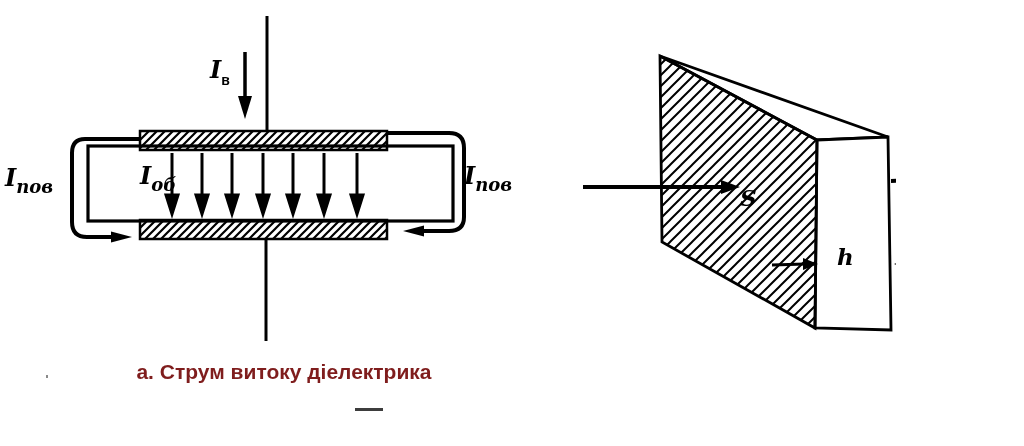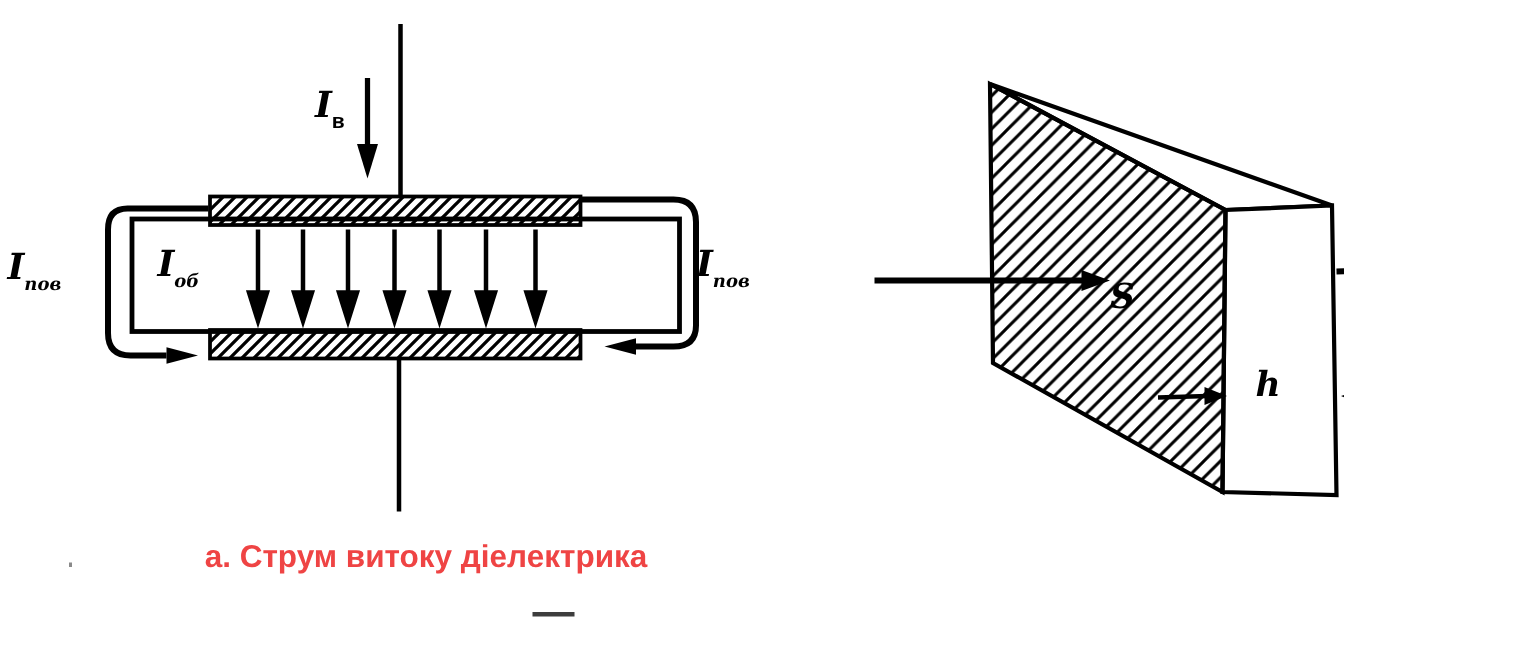--- a/index.html
+++ b/index.html
@@ -10,30 +10,30 @@
   }
   .fig { position:absolute; margin:0; top:0; }
   .fig svg { display:block; }
   .lbl {
     position:absolute; color:#000;
     font-family:"DejaVu Serif", serif;
     font-style:italic; font-weight:700;
     line-height:1; white-space:nowrap;
   }
   .lbl .base { font-size:24px; }
-  .lbl sub { font-size:12px; vertical-align:-7px; }
+  .lbl sub { font-size:18px; vertical-align:-7px; }
   .lbl.sub-sans sub {
     font-family:"Liberation Sans", sans-serif;
     font-style:normal; font-weight:700; font-size:14px;
   }
   .lbl-letter { font-size:23px; }
   .caption {
     position:absolute; top:359px; width:400px;
     font-family:"Liberation Sans", sans-serif;
-    font-weight:700; font-size:21px; color:#ef4444;
+    font-weight:700; font-size:21px; color:#7f1d1d;
     text-align:center; line-height:1.25;
   }
   .dash-mark { position:absolute; left:355px; top:408px; width:28px; height:3px; background:#3d3d3d; }
   .speck { position:absolute; left:46px; top:375px; width:2px; height:3px; background:#8a8a8a; }
 </style>
 </head>
 <body>
 
 <div class="canvas">
 
@@ -84,21 +84,21 @@
       <g>
         <path d="M 388,133 H 449 Q 464,133 464,148 V 217 Q 464,231 449,231 H 424" fill="none" stroke="#000" stroke-width="4"></path>
         <polygon points="424,225.5 424,236.5 403,231" fill="#000"></polygon>
       </g>
     </svg>
 
     <span class="lbl sub-sans" style="left:210px; top:58px;">
       <span class="base">I</span><sub>в</sub>
     </span>
 
-    <span class="lbl" style="left:105px; top:164px;">
+    <span class="lbl" style="left:140px; top:164px;">
       <span class="base">I</span><sub>об</sub>
     </span>
 
     <span class="lbl" style="left:5px; top:166px;">
       <span class="base">I</span><sub>пов</sub>
     </span>
 
     <span class="lbl" style="left:464px; top:164px;">
       <span class="base">I</span><sub>пов</sub>
     </span>

